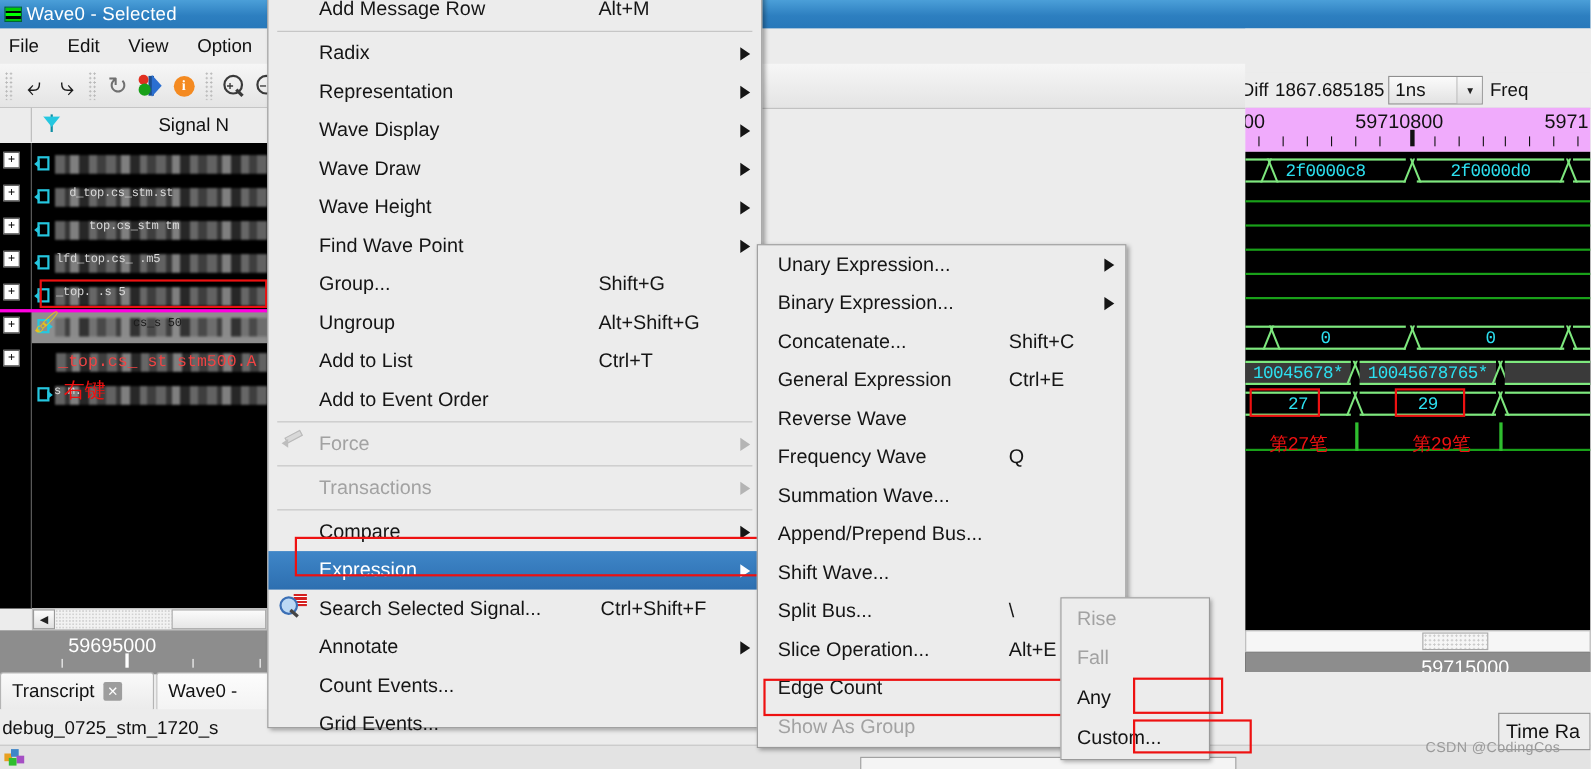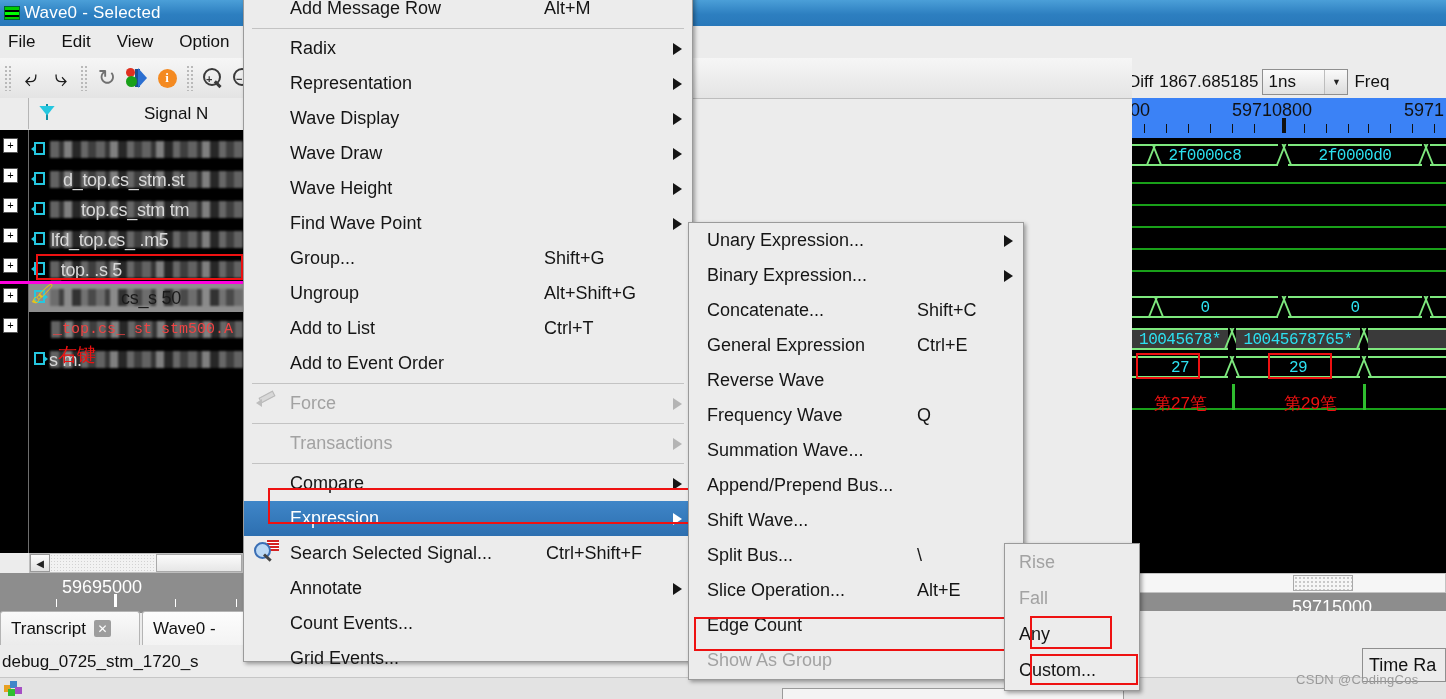--- a/index.html
+++ b/index.html
@@ -81,22 +81,22 @@
   .sigrow{position:absolute;left:0;width:214px;height:30px;display:flex;align-items:center;}
   .sig-ico{width:18px;height:16px;margin-left:2px;flex:0 0 auto;position:relative;}
   .sig-ico .bx{position:absolute;left:3px;top:1px;width:11px;height:13px;border:2px solid #25c7e0;box-sizing:border-box;}
   .sig-ico .ar{position:absolute;left:0px;top:4px;width:0;height:0;border-top:4px solid transparent;
     border-bottom:4px solid transparent;border-right:5px solid #25c7e0;}
   .sig-ico.out .ar{left:12px;border-right:none;border-left:5px solid #25c7e0;}
   .redact{height:17px;margin-left:1px;flex:1 1 auto;
     background:
       repeating-linear-gradient(90deg,#6b6b6b 0 9px,#3a3a3a 9px 14px,#8a8a8a 14px 22px,#2b2b2b 22px 31px,#707070 31px 38px,#444 38px 46px);
     filter:blur(1.1px);opacity:.92;}
-  .sigtext{position:absolute;left:20px;font-size:18px;color:#d8d8d8;white-space:nowrap;
-    font-family:Liberation Sans, sans-serif;letter-spacing:-.3px;}
+  .sigtext{position:absolute;left:20px;font-size:11px;color:#d8d8d8;white-space:nowrap;
+    font-family:Liberation Mono, monospace;letter-spacing:-.3px;}
   .sel-row{background:#8e8e8e;}
   .sel-box{position:absolute;left:36px;top:254px;width:207px;height:26px;border:2px solid #ee1111;box-sizing:border-box;}
   #cursor-line{position:absolute;left:0;top:281px;width:243px;height:3px;background:#ff00e0;}
   .yellow-ico{position:absolute;left:30px;top:284px;width:20px;height:20px;color:#e8c21a;font-size:19px;line-height:19px;}
   .teal-text{position:absolute;font-family:"Liberation Mono",monospace;font-size:15px;color:#ef4444;white-space:nowrap;}
   #note-right-click{position:absolute;left:58px;top:342px;font-size:19px;color:#ee1111;}
 
   
   #left-hscroll{left:29px;top:553px;width:214px;height:20px;background:#f2f2f2;border:1px solid #bdbdbd;
     box-sizing:border-box;display:flex;align-items:center;}
@@ -131,21 +131,21 @@
     display:flex;align-items:center;border-bottom:1px solid #c9c9c9;}
   #cursor-toolbar .ct-lbl{font-size:17px;color:#111;margin-right:6px;white-space:nowrap;}
   #cursor-toolbar .ct-val{font-size:17px;color:#111;margin-right:4px;white-space:nowrap;}
   .combo{height:26px;min-width:72px;background:linear-gradient(to bottom,#fbfbfb,#e2e2e2);
     border:1px solid #8f8f8f;box-sizing:border-box;display:flex;align-items:center;
     font-size:17px;color:#111;padding-left:5px;}
   .combo .arrowpart{margin-left:auto;width:22px;height:24px;border-left:1px solid #bdbdbd;
     display:flex;align-items:center;justify-content:center;font-size:9px;color:#222;
     background:linear-gradient(to bottom,#fafafa,#dcdcdc);}
 
-  #time-ruler{position:absolute;left:0;top:72px;width:314px;height:40px;background:#3b82f6;}
+  #time-ruler{position:absolute;left:0;top:72px;width:314px;height:40px;background:#f0abfc;}
   #time-ruler .tlabel{position:absolute;top:2px;font-size:18px;color:#111;white-space:nowrap;}
   #time-ruler .tk{position:absolute;bottom:5px;width:1px;height:9px;background:#111;}
   #time-ruler .tk.big{width:4px;height:15px;}
 
   #wave-canvas{position:absolute;left:0;top:112px;width:314px;height:473px;background:#000;}
   .bus{position:absolute;height:22px;box-sizing:border-box;border-top:2px solid #7ee87e;border-bottom:2px solid #7ee87e;}
   .bus .lbl{position:absolute;left:0;right:0;text-align:center;top:1px;font-size:16px;color:#2ce0f0;
     font-family:"Liberation Mono",monospace;letter-spacing:-.5px;}
   .busjoin{position:absolute;width:9px;height:22px;}
   .busjoin:before,.busjoin:after{content:"";position:absolute;width:2px;height:22px;background:#7ee87e;}
@@ -176,21 +176,21 @@
   .mi.dim .arrow{border-left-color:#b4b4b4;}
   .mi.hl .arrow{border-left-color:#fff;}
   .msep{height:1px;background:#c3c3c3;margin:2px 8px;}
 
   #menu1{left:243px;top:-10px;width:450px;height:672px;}
   #menu1 .mi{padding-left:46px;}
   #menu1 .accel{left:300px;}
   #menu2{left:688px;top:222px;width:336px;height:458px;}
   #menu2 .mi{padding-left:18px;}
   #menu2 .accel{left:228px;}
-  #menu3{left:1004px;top:543px;width:136px;height:148px;}
+  #menu3{left:964px;top:543px;width:136px;height:148px;}
   #menu3 .mi{padding-left:14px;height:36px;}
 
   .hl-box{position:absolute;border:2px solid #ee1111;box-sizing:border-box;pointer-events:none;}
 
   
   .pencil{position:absolute;left:12px;top:4px;width:22px;height:16px;}
   .pencil .body{position:absolute;left:3px;top:4px;width:16px;height:6px;background:#d8d8d8;transform:rotate(-28deg);border:1px solid #b9b9b9;box-sizing:border-box;}
   .pencil .tip{position:absolute;left:0px;top:9px;width:0;height:0;border-right:6px solid #bdbdbd;border-top:4px solid transparent;border-bottom:4px solid transparent;}
   
   .searchico{position:absolute;left:10px;top:4px;width:26px;height:22px;}

